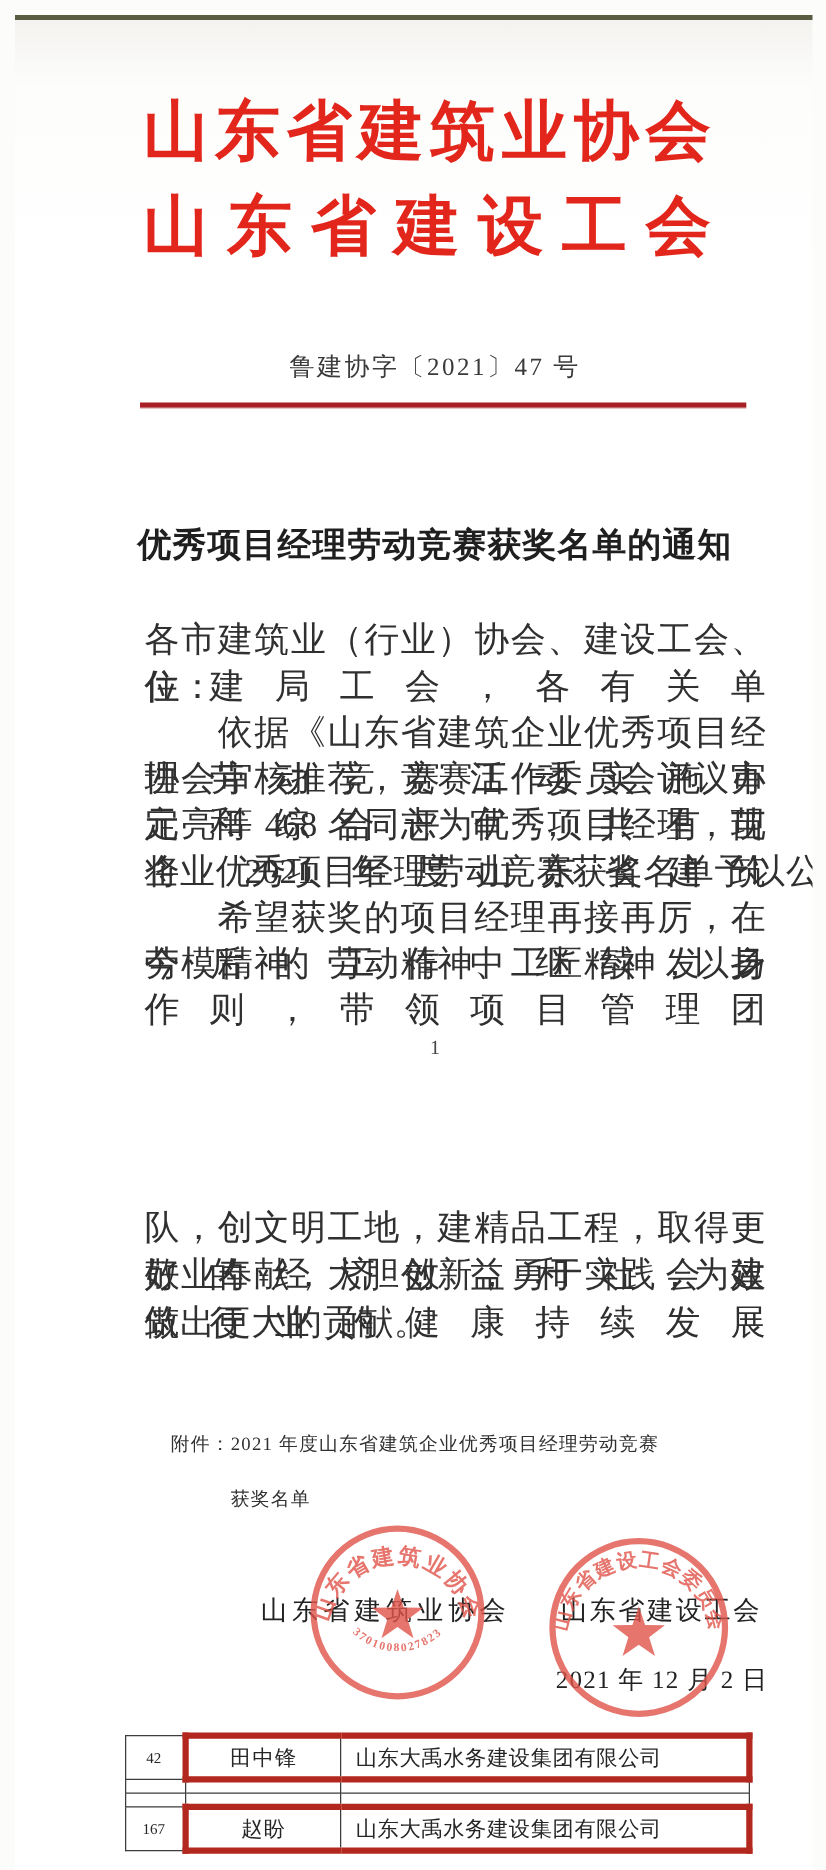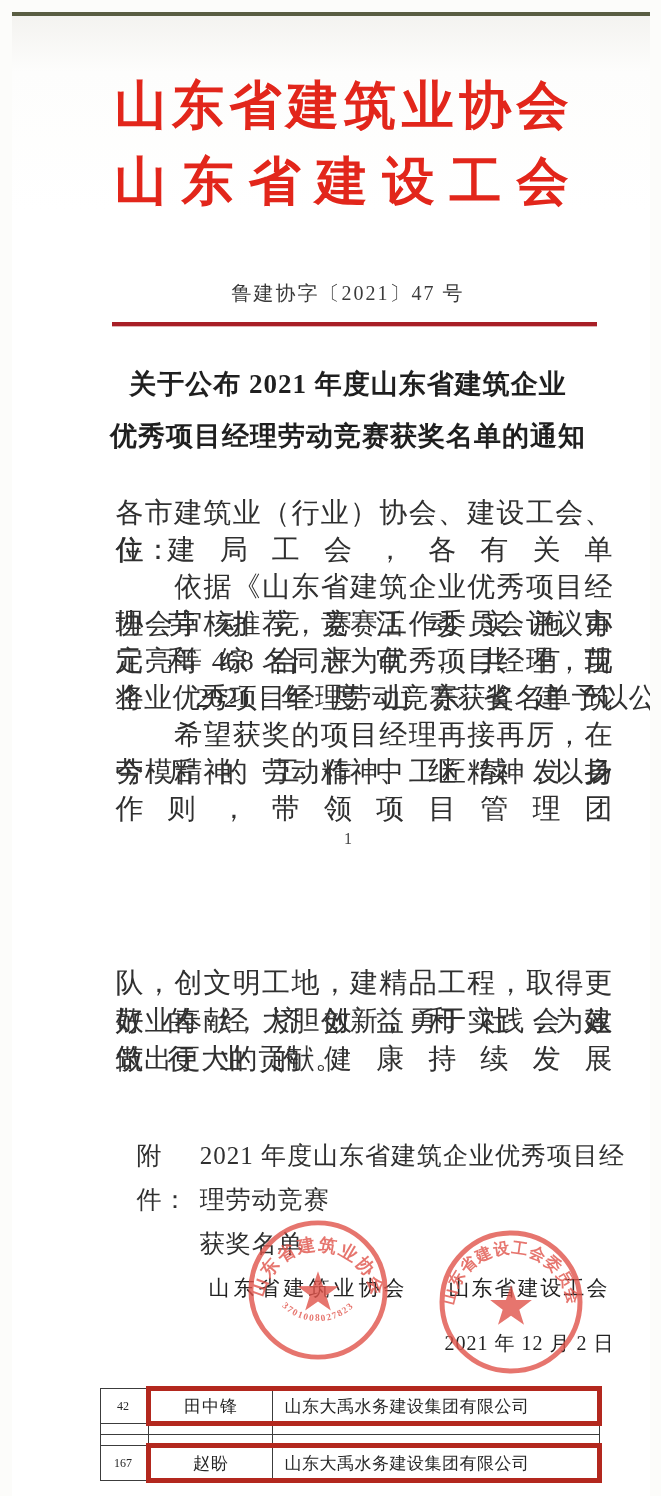--- a/index.html
+++ b/index.html
@@ -36,21 +36,21 @@
   .bodyblock{position:absolute;left:104px;width:497px;font-size:28px;color:#303030;}
   #body1{top:482px;}
   #body2{top:952px;}
   .bline{line-height:37px;height:37px;white-space:nowrap;text-align:left;letter-spacing:0.5px;}
   #body2 .bline{line-height:38px;height:38px;}
   .bline.jfull{text-align:justify;text-align-last:justify;white-space:normal;letter-spacing:0;}
 
   .pageno{position:absolute;left:88px;top:818px;width:497px;text-align:center;
           font-size:16px;color:#444;}
 
-  .attach{position:absolute;left:125px;top:1122px;display:flex;font-size:25px;color:#303030;}
+  .attach{position:absolute;left:125px;top:1122px;display:flex;font-size:15px;color:#303030;}
   .attach .lbl{line-height:44px;letter-spacing:1px;}
   .attach .al{line-height:44px;letter-spacing:1px;}
 
   .orgname{position:absolute;font-size:21px;color:#222;white-space:nowrap;}
   .orgname.o1{left:197px;top:1262px;letter-spacing:4px;}
   .orgname.o2{left:437px;top:1262px;letter-spacing:2px;}
   .sign-date{position:absolute;left:433px;top:1318px;font-size:20px;letter-spacing:1px;color:#222;white-space:nowrap;}
 
   .seal{position:absolute;opacity:.8;}
   .seal.s1{left:232px;top:1203px;}
@@ -77,21 +77,20 @@
 <div class="page">
   <div class="topstrip"></div>
 
   <div class="red-head l1">山东省建筑业协会</div>
   <div class="red-head l2">山东省建设工会</div>
 
   <div class="doc-no">鲁建协字〔2021〕47 号</div>
 
   <div class="red-rule"></div>
 
-  <div class="doc-title t1">关于公布 2021 年度山东省建筑企业</div>
   <div class="doc-title t2">优秀项目经理劳动竞赛获奖名单的通知</div>
 
   <div id="body1" class="bodyblock">
       <div class="bline jfull">各市建筑业（行业）协会、建设工会、住建局工会，各有关单</div>
       <div class="bline">位：</div>
       <div class="bline jfull">　　依据《山东省建筑企业优秀项目经理劳动竞赛活动实施办</div>
       <div class="bline jfull">协会审核推荐，竞赛工作委员会评议审定和综合评审，共有苗</div>
       <div class="bline jfull">元亮等 468 名同志为优秀项目经理，现将 2021 年度山东省建筑</div>
       <div class="bline">企业优秀项目经理劳动竞赛获奖名单予以公布（见附件）。</div>
       <div class="bline jfull">　　希望获奖的项目经理再接再厉，在今后的工作中继续发扬</div>

